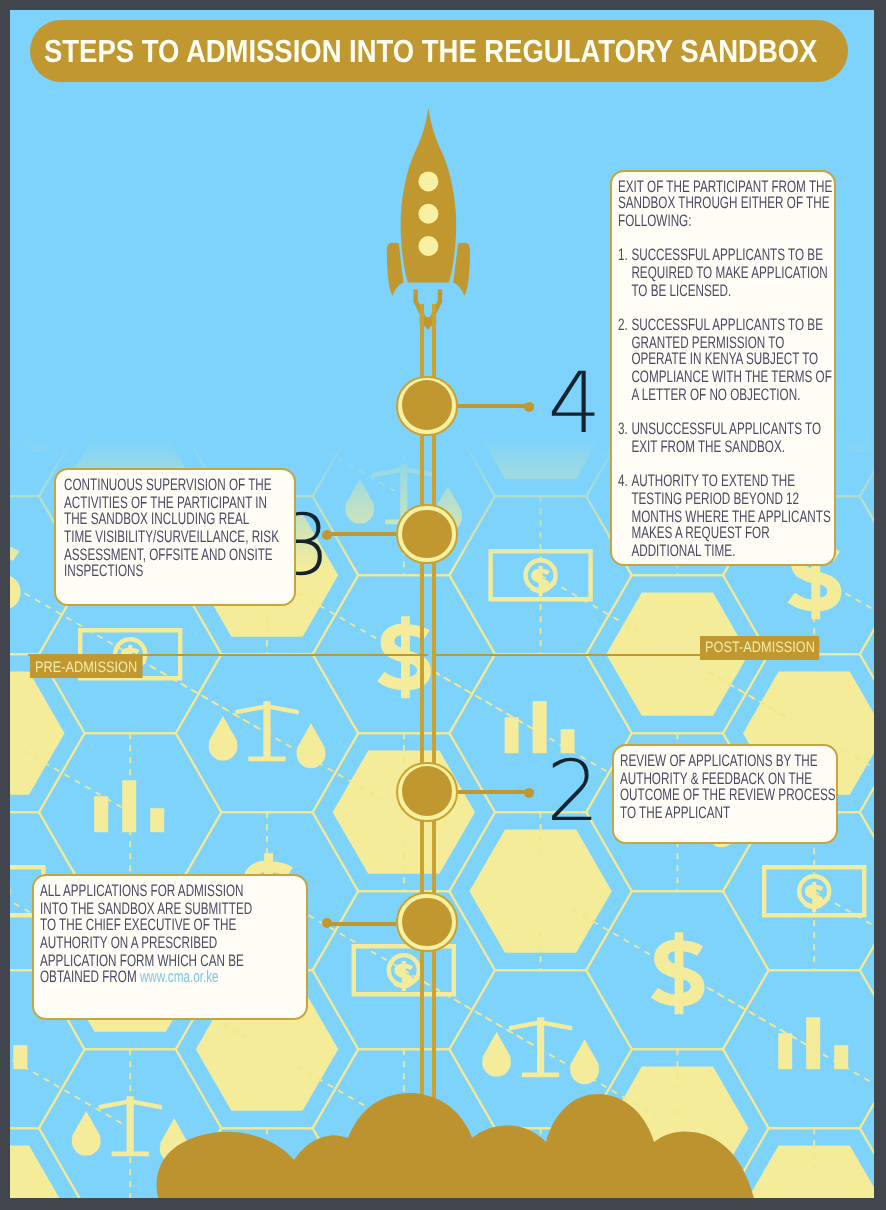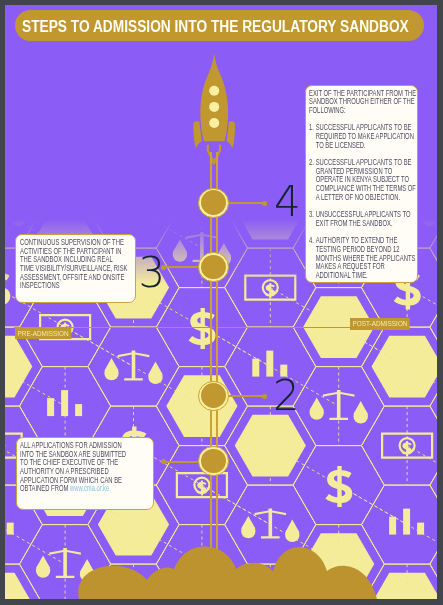--- a/index.html
+++ b/index.html
@@ -1,19 +1,19 @@
 <!DOCTYPE html>
 <html><head>
 <meta charset="utf-8">
 <style>
   html,body{margin:0;padding:0;}
   body{width:443px;height:605px;overflow:hidden;background:#41464c;
        font-family:"Liberation Sans",sans-serif;}
   #frame{position:absolute;left:5px;top:5px;width:432px;height:594px;
-         background:#8b5cf6;overflow:hidden;}
+         background:#7dd3fc;overflow:hidden;}
   #bgpattern{position:absolute;left:0;top:0;width:432px;height:594px;}
 
   
   .hdr{position:absolute;left:10px;top:5px;width:409px;height:31px;
        background:#c0982f;border-radius:16px;}
   .hdr span{position:absolute;left:7.4px;top:8.4px;color:#fffdf4;font-size:16px;
             font-weight:bold;white-space:nowrap;
             transform:scaleX(0.858);transform-origin:0 0;}
 
   
@@ -611,22 +611,25 @@
   <div class="num" style="left:133.6px;top:246.8px">3</div>
   <div class="num" style="left:268.1px;top:369.7px">2</div>
   <svg style="position:absolute;left:0px;top:0px;width:432px;height:594px" viewBox="5 5 432 594">
     <path fill="#13232f" d="M147.1 453.5 L150.4 453.5 L150.4 481.5 L147.1 481.5 Z
              M141.7 453.5 L147.1 453.5 L147.1 456.2 L141.7 456.2 Z"></path>
   </svg>
 
   <div class="card" style="left:299.7px;top:79.5px;width:113.5px;height:198.6px">
     <div class="tx" id="tx4"><span class="ln">EXIT OF THE PARTICIPANT FROM THE</span><span class="ln">SANDBOX THROUGH EITHER OF THE</span><span class="ln">FOLLOWING:</span><span class="gap"></span><span class="ln"><span class="num">1.</span>SUCCESSFUL APPLICANTS TO BE</span><span class="ln ind">REQUIRED TO MAKE APPLICATION</span><span class="ln ind">TO BE LICENSED.</span><span class="gap"></span><span class="ln"><span class="num">2.</span>SUCCESSFUL APPLICANTS TO BE</span><span class="ln ind">GRANTED PERMISSION TO</span><span class="ln ind">OPERATE IN KENYA SUBJECT TO</span><span class="ln ind">COMPLIANCE WITH THE TERMS OF</span><span class="ln ind">A LETTER OF NO OBJECTION.</span><span class="gap"></span><span class="ln"><span class="num">3.</span>UNSUCCESSFUL APPLICANTS TO</span><span class="ln ind">EXIT FROM THE SANDBOX.</span><span class="gap"></span><span class="ln"><span class="num">4.</span>AUTHORITY TO EXTEND THE</span><span class="ln ind">TESTING PERIOD BEYOND 12</span><span class="ln ind">MONTHS WHERE THE APPLICANTS</span><span class="ln ind">MAKES A REQUEST FOR</span><span class="ln ind">ADDITIONAL TIME.</span></div>
   </div>
-  <div class="card" style="left:10px;top:229.0px;width:120.5px;height:68.5px">
+  <div class="card" style="left:22px;top:229.0px;width:120.5px;height:68.5px">
     <div class="tx" id="tx3"><span class="ln">CONTINUOUS SUPERVISION OF THE</span><span class="ln">ACTIVITIES OF THE PARTICIPANT IN</span><span class="ln">THE SANDBOX INCLUDING REAL</span><span class="ln">TIME VISIBILITY/SURVEILLANCE, RISK</span><span class="ln">ASSESSMENT, OFFSITE AND ONSITE</span><span class="ln">INSPECTIONS</span></div>
+  </div>
+  <div class="card" style="left:301.1px;top:367.1px;width:113.2px;height:49.9px">
+    <div class="tx" id="tx2" style="left:3.2px"><span class="ln">REVIEW OF APPLICATIONS BY THE</span><span class="ln">AUTHORITY &amp; FEEDBACK ON THE</span><span class="ln">OUTCOME OF THE REVIEW PROCESS</span><span class="ln">TO THE APPLICANT</span></div>
   </div>
   <div class="card" style="left:10.5px;top:432px;width:138px;height:73px">
     <div class="tx" id="tx1"><span class="ln">ALL APPLICATIONS FOR ADMISSION</span><span class="ln">INTO THE SANDBOX ARE SUBMITTED</span><span class="ln">TO THE CHIEF EXECUTIVE OF THE</span><span class="ln">AUTHORITY ON A PRESCRIBED</span><span class="ln">APPLICATION FORM WHICH CAN BE</span><span class="ln">OBTAINED FROM <span class="link">www.cma.or.ke</span></span></div>
   </div>
 
   <svg style="position:absolute;left:0px;top:0px;width:432px;height:594px" viewBox="5 5 432 594">
     <path fill="#bd932f" d="M79 599
       C77 590 79 581 86 575
       C95 567 111 564 124 567
       C134 569 142 574 147 580

